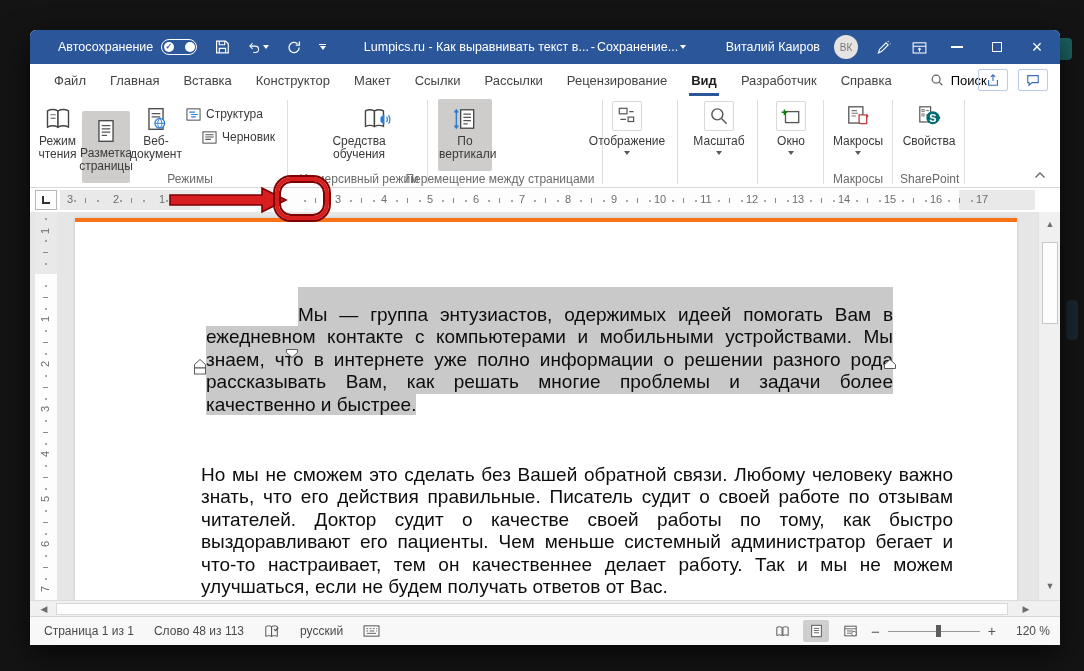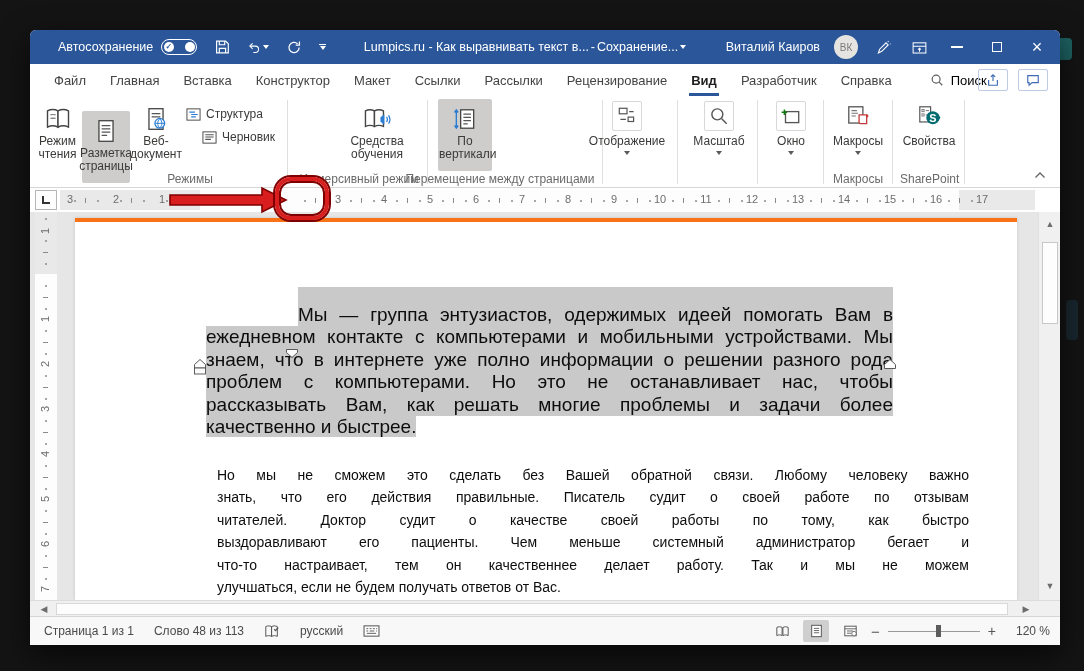--- a/index.html
+++ b/index.html
@@ -78,21 +78,21 @@
   .vruler { position:absolute; left:5px; top:0; width:22px; height:388px; background:#fdfdfd; }
   .vruler .gray { position:absolute; left:0; top:0; width:22px; height:62px; background:#e9e9e9; }
   .vnum { position:absolute; left:4px; width:14px; height:14px; font-size:11px; color:#6d6d6d;
           transform:rotate(-90deg); text-align:center; }
   .vtick-half { position:absolute; left:8px; width:5px; height:1px; background:#8a8a8a; }
   .vtick-dot { position:absolute; left:10px; width:2px; height:2px; background:#8a8a8a; border-radius:50%; }
   .page { position:absolute; left:45px; top:6px; width:942px; height:382px; background:#fff;
           border-top:4px solid #f97316; box-shadow:0 0 3px rgba(0,0,0,.15); }
   .selstrip { position:absolute; left:223px; top:65px; width:595px; height:17px; background:#c9c9c9; }
   .para1 { position:absolute; left:131px; top:82px; width:687px; font-size:19px; line-height:22.4px; color:#0d0d0d; }
-  .para2 { position:absolute; left:142px; top:242px; width:752px; font-size:14px; line-height:22.4px; color:#0d0d0d; }
+  .para2 { position:absolute; left:126px; top:242px; width:752px; font-size:19px; line-height:22.4px; color:#0d0d0d; }
   .dline { height:22.4px; overflow:hidden; text-align:justify; text-align-last:justify; white-space:normal; }
   .dline.lastline { text-align:left; text-align-last:left; }
   .para1 .dline { background:#c9c9c9; }
   .para1 .dline.firstline { margin-left:92px; }
   .para1 .dline.lastline { background:transparent; }
   .para1 .dline.lastline span { background:#c9c9c9; }
   .vscroll { position:absolute; right:0; top:0; width:22px; height:388px; background:#f0f0f0; border-left:1px solid #e0e0e0;}
   .sarrow { position:absolute; left:3px; width:16px; height:16px; display:flex; align-items:center;
             justify-content:center; color:#6d6d6d; font-size:9px; }
   .vthumb { position:absolute; left:3px; top:30px; width:16px; height:82px; background:#fdfdfd; border:1px solid #c8c8c8; }
@@ -274,21 +274,21 @@
       <div class="smallbtn" style="left:172px; top:31px;">
         <svg width="15" height="15" viewBox="0 0 16 16">
           <rect x="1" y="2" width="14" height="12" fill="#fff" stroke="#444" stroke-width="1"></rect>
           <path d="M3.5 5h9M3.5 7.5h9M3.5 10h6" stroke="#555" stroke-width="1.1"></path>
         </svg>
         <span>Черновик</span>
       </div>
       <div class="grouplabel" style="left:105px; width:110px;">Режимы</div>
       <div class="divider" style="left:257px;"></div>
 
-      <div class="bigbtn" style="left:312px; width:70px;">
+      <div class="bigbtn" style="left:292px; width:70px;align-items:flex-end;">
         <div class="ic">
             <svg width="30" height="28" viewBox="0 0 26 24">
           <path d="M3 5c2.6-1.4 5.2-1.4 7.8 0v13.5C8.2 17.2 5.6 17.2 3 18.5z" fill="#fff" stroke="#444" stroke-width="1.2"></path>
           <path d="M18.6 5c-2.6-1.4-5.2-1.4-7.8 0v13.5c2.6-1.3 5.2-1.3 7.8 0z" fill="#fff" stroke="#444" stroke-width="1.2"></path>
           <path d="M16 10.5l3.4-2.6v9l-3.4-2.6z" fill="#2b7cd3"></path>
           <path d="M21.3 10.2a4 4 0 0 1 0 4.4M23 8.8a6.4 6.4 0 0 1 0 7.2" fill="none" stroke="#2b7cd3" stroke-width="1.1"></path>
         </svg>
           </div>
         <span style="width:66px;">Средства обучения</span>
       </div>
@@ -519,21 +519,20 @@
           <span class="vtick-half" style="top: 354.5px;"></span>
           <span class="vtick-dot" style="top: 365.75px;"></span>
         </div>
 
       <div class="page">
         <div class="selstrip"></div>
         <div class="para1">
           <div class="dline firstline">Мы — группа энтузиастов, одержимых идеей помогать Вам в</div>
           <div class="dline">ежедневном контакте с компьютерами и мобильными устройствами. Мы</div>
           <div class="dline">знаем, что в интернете уже полно информации о решении разного рода</div>
-          <div class="dline">проблем с компьютерами. Но это не останавливает нас, чтобы</div>
           <div class="dline">рассказывать Вам, как решать многие проблемы и задачи более</div>
           <div class="dline lastline"><span>качественно и быстрее.</span></div>
         </div>
         <div class="para2">
           <div class="dline">Но мы не сможем это сделать без Вашей обратной связи. Любому человеку важно</div>
           <div class="dline">знать, что его действия правильные. Писатель судит о своей работе по отзывам</div>
           <div class="dline">читателей. Доктор судит о качестве своей работы по тому, как быстро</div>
           <div class="dline">выздоравливают его пациенты. Чем меньше системный администратор бегает и</div>
           <div class="dline">что-то настраивает, тем он качественнее делает работу. Так и мы не можем</div>
           <div class="dline lastline">улучшаться, если не будем получать ответов от Вас.</div>

